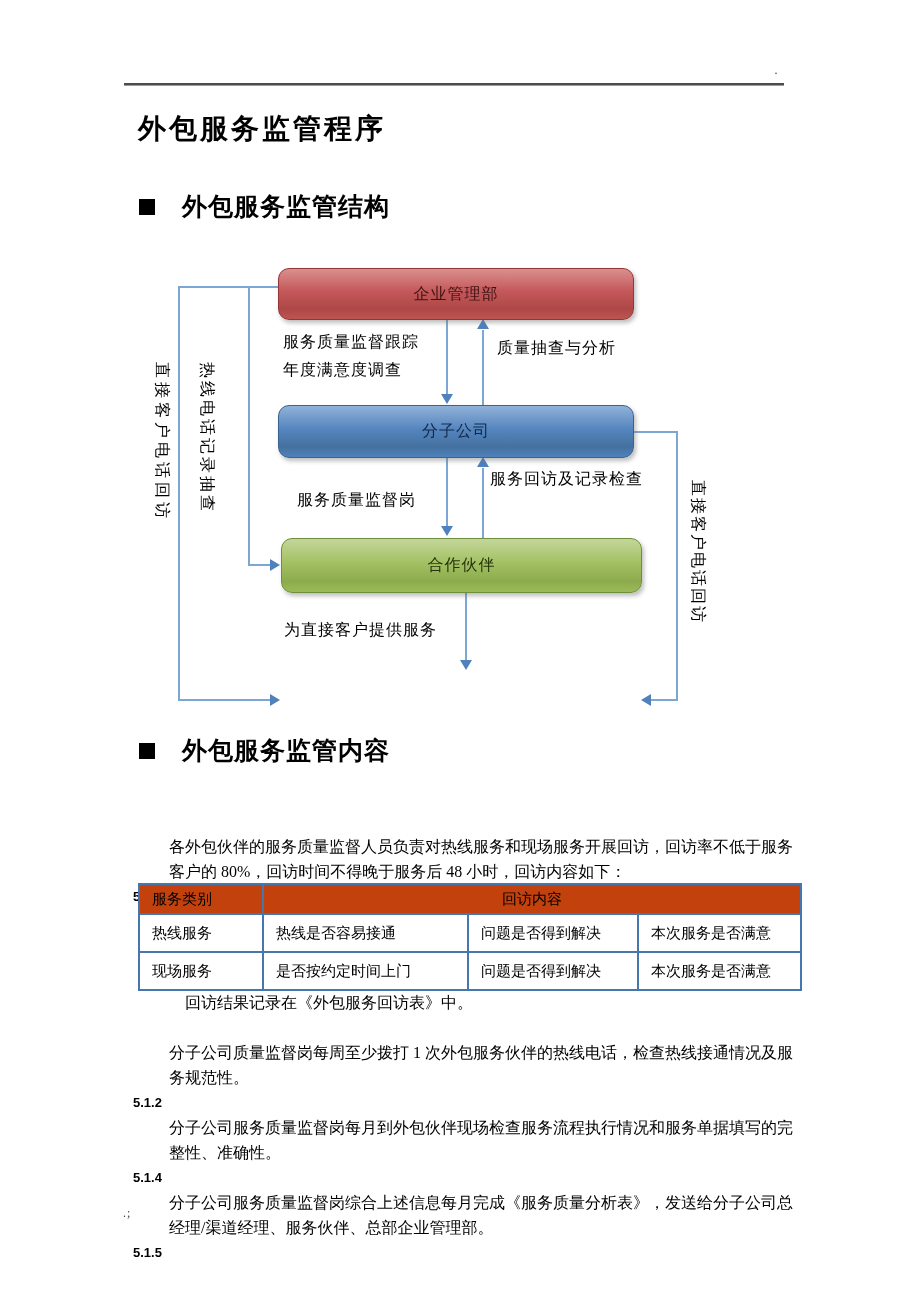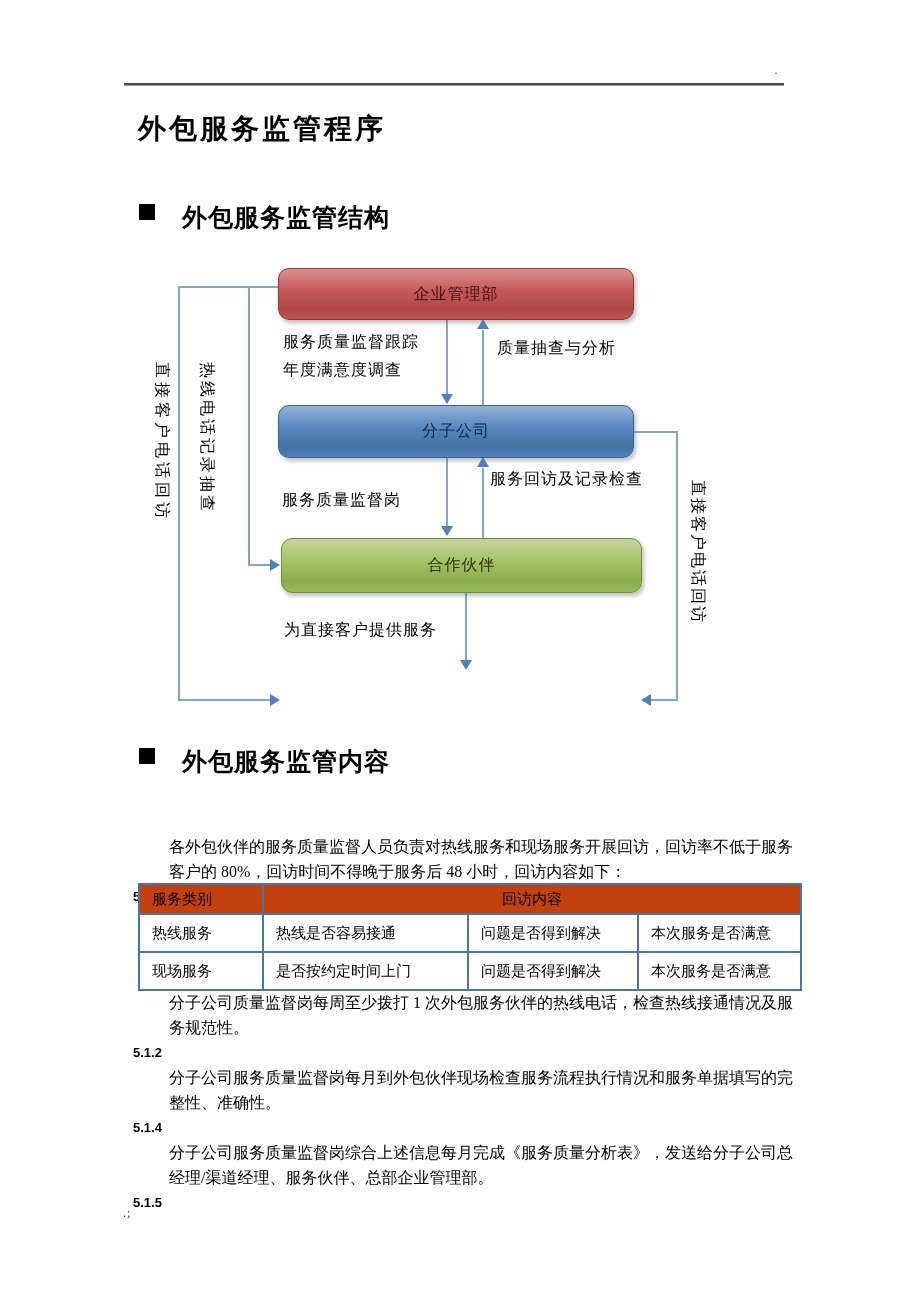--- a/index.html
+++ b/index.html
@@ -8,21 +8,21 @@
     font-family:"Liberation Serif","DejaVu Serif",serif;color:#000;
   }
   
   .header-rule{position:absolute;left:124px;top:83px;width:660px;height:2px;background:#4d4d4d;border-bottom:1px solid #9a9a9a;}
   .header-mark{position:absolute;left:774px;top:66px;font-size:12px;color:#333;}
   .footer-mark{position:absolute;left:123px;top:1206px;font-size:12px;color:#444;letter-spacing:1px;}
   
   .doc-title{position:absolute;left:138px;top:110px;margin:0;font-size:28px;font-weight:700;letter-spacing:3px;}
   .sec-heading{position:absolute;left:139px;display:flex;align-items:center;}
   .sec-bullet{width:16px;height:16px;background:#000;flex:none;margin-right:27px;}
-  .sec-text{font-size:25px;font-weight:700;letter-spacing:1px;margin-top:11px;}
+  .sec-text{font-size:25px;font-weight:700;letter-spacing:1px;}
   
   .diagram{position:absolute;left:0;top:0;width:920px;height:760px;}
   .node{position:absolute;border-radius:11px;display:flex;align-items:center;justify-content:center;
         font-size:16px;letter-spacing:1px;border:1px solid;box-shadow:2px 3px 4px rgba(110,110,110,.45);}
   .node-red{background:linear-gradient(180deg,#d9908e 0%,#c4575a 45%,#ad4846 80%,#bd5653 100%);border-color:#943634;color:#401412;}
   .node-blue{background:linear-gradient(180deg,#91b2d8 0%,#5585bf 45%,#44719f 80%,#4f81bd 100%);border-color:#3a648f;color:#10294a;}
   .node-green{background:linear-gradient(180deg,#c3d69b 0%,#a3c162 45%,#8cab4c 80%,#9bbb59 100%);border-color:#6e8f3b;color:#26330c;}
   .node-orange{background:linear-gradient(180deg,#fbc183 0%,#f89d52 45%,#ec8530 80%,#f79646 100%);border-color:#c06f23;color:#6b2e05;}
   .hline,.vline{position:absolute;background:#7ea6d2;}
   .hline{height:2px;}
@@ -99,21 +99,21 @@
       <span>分子公司</span>
     </div>
     <div class="node node-green" style="left:281px;top:538px;width:359px;height:53px">
       <span>合作伙伴</span>
     </div>
 
     <div class="elabel" style="left:283px;top:332px">服务质量监督跟踪</div>
     <div class="elabel" style="left:283px;top:360px">年度满意度调查</div>
     <div class="elabel" style="left:497px;top:338px">质量抽查与分析</div>
     <div class="elabel" style="left:490px;top:469px">服务回访及记录检查</div>
-    <div class="elabel" style="left:282px;top:490px">服务质量监督岗</div>
+    <div class="elabel" style="left:297px;top:490px">服务质量监督岗</div>
     <div class="elabel" style="left:284px;top:620px">为直接客户提供服务</div>
 
     <div class="vrot" style="left:172px;top:362px;letter-spacing:4px">直接客户电话回访</div>
     <div class="vrot" style="left:217px;top:362px;letter-spacing:3px">热线电话记录抽查</div>
     <div class="vrot" style="left:708px;top:480px;letter-spacing:2px">直接客户电话回访</div>
   </div>
 
   <div class="sec-heading" style="top:734px">
     <span class="sec-bullet"></span>
     <span class="sec-text">外包服务监管内容</span>
@@ -147,20 +147,24 @@
       <tr>
         <td>现场服务</td>
         <td>是否按约定时间上门</td>
         <td>问题是否得到解决</td>
         <td>本次服务是否满意</td>
       </tr>
     </tbody>
   </table>
 
   <div class="clause-list">
+    <div class="clause sub">
+      <span class="num"></span>
+      <span class="ctext">回访结果记录在《外包服务回访表》中。</span>
+    </div>
     <div class="clause">
       <span class="num">5.1.2</span>
       <span class="ctext">分子公司质量监督岗每周至少拨打 1 次外包服务伙伴的热线电话，检查热线接通情况及服务规范性。</span>
     </div>
     <div class="clause">
       <span class="num">5.1.4</span>
       <span class="ctext">分子公司服务质量监督岗每月到外包伙伴现场检查服务流程执行情况和服务单据填写的完整性、准确性。</span>
     </div>
     <div class="clause">
       <span class="num">5.1.5</span>

